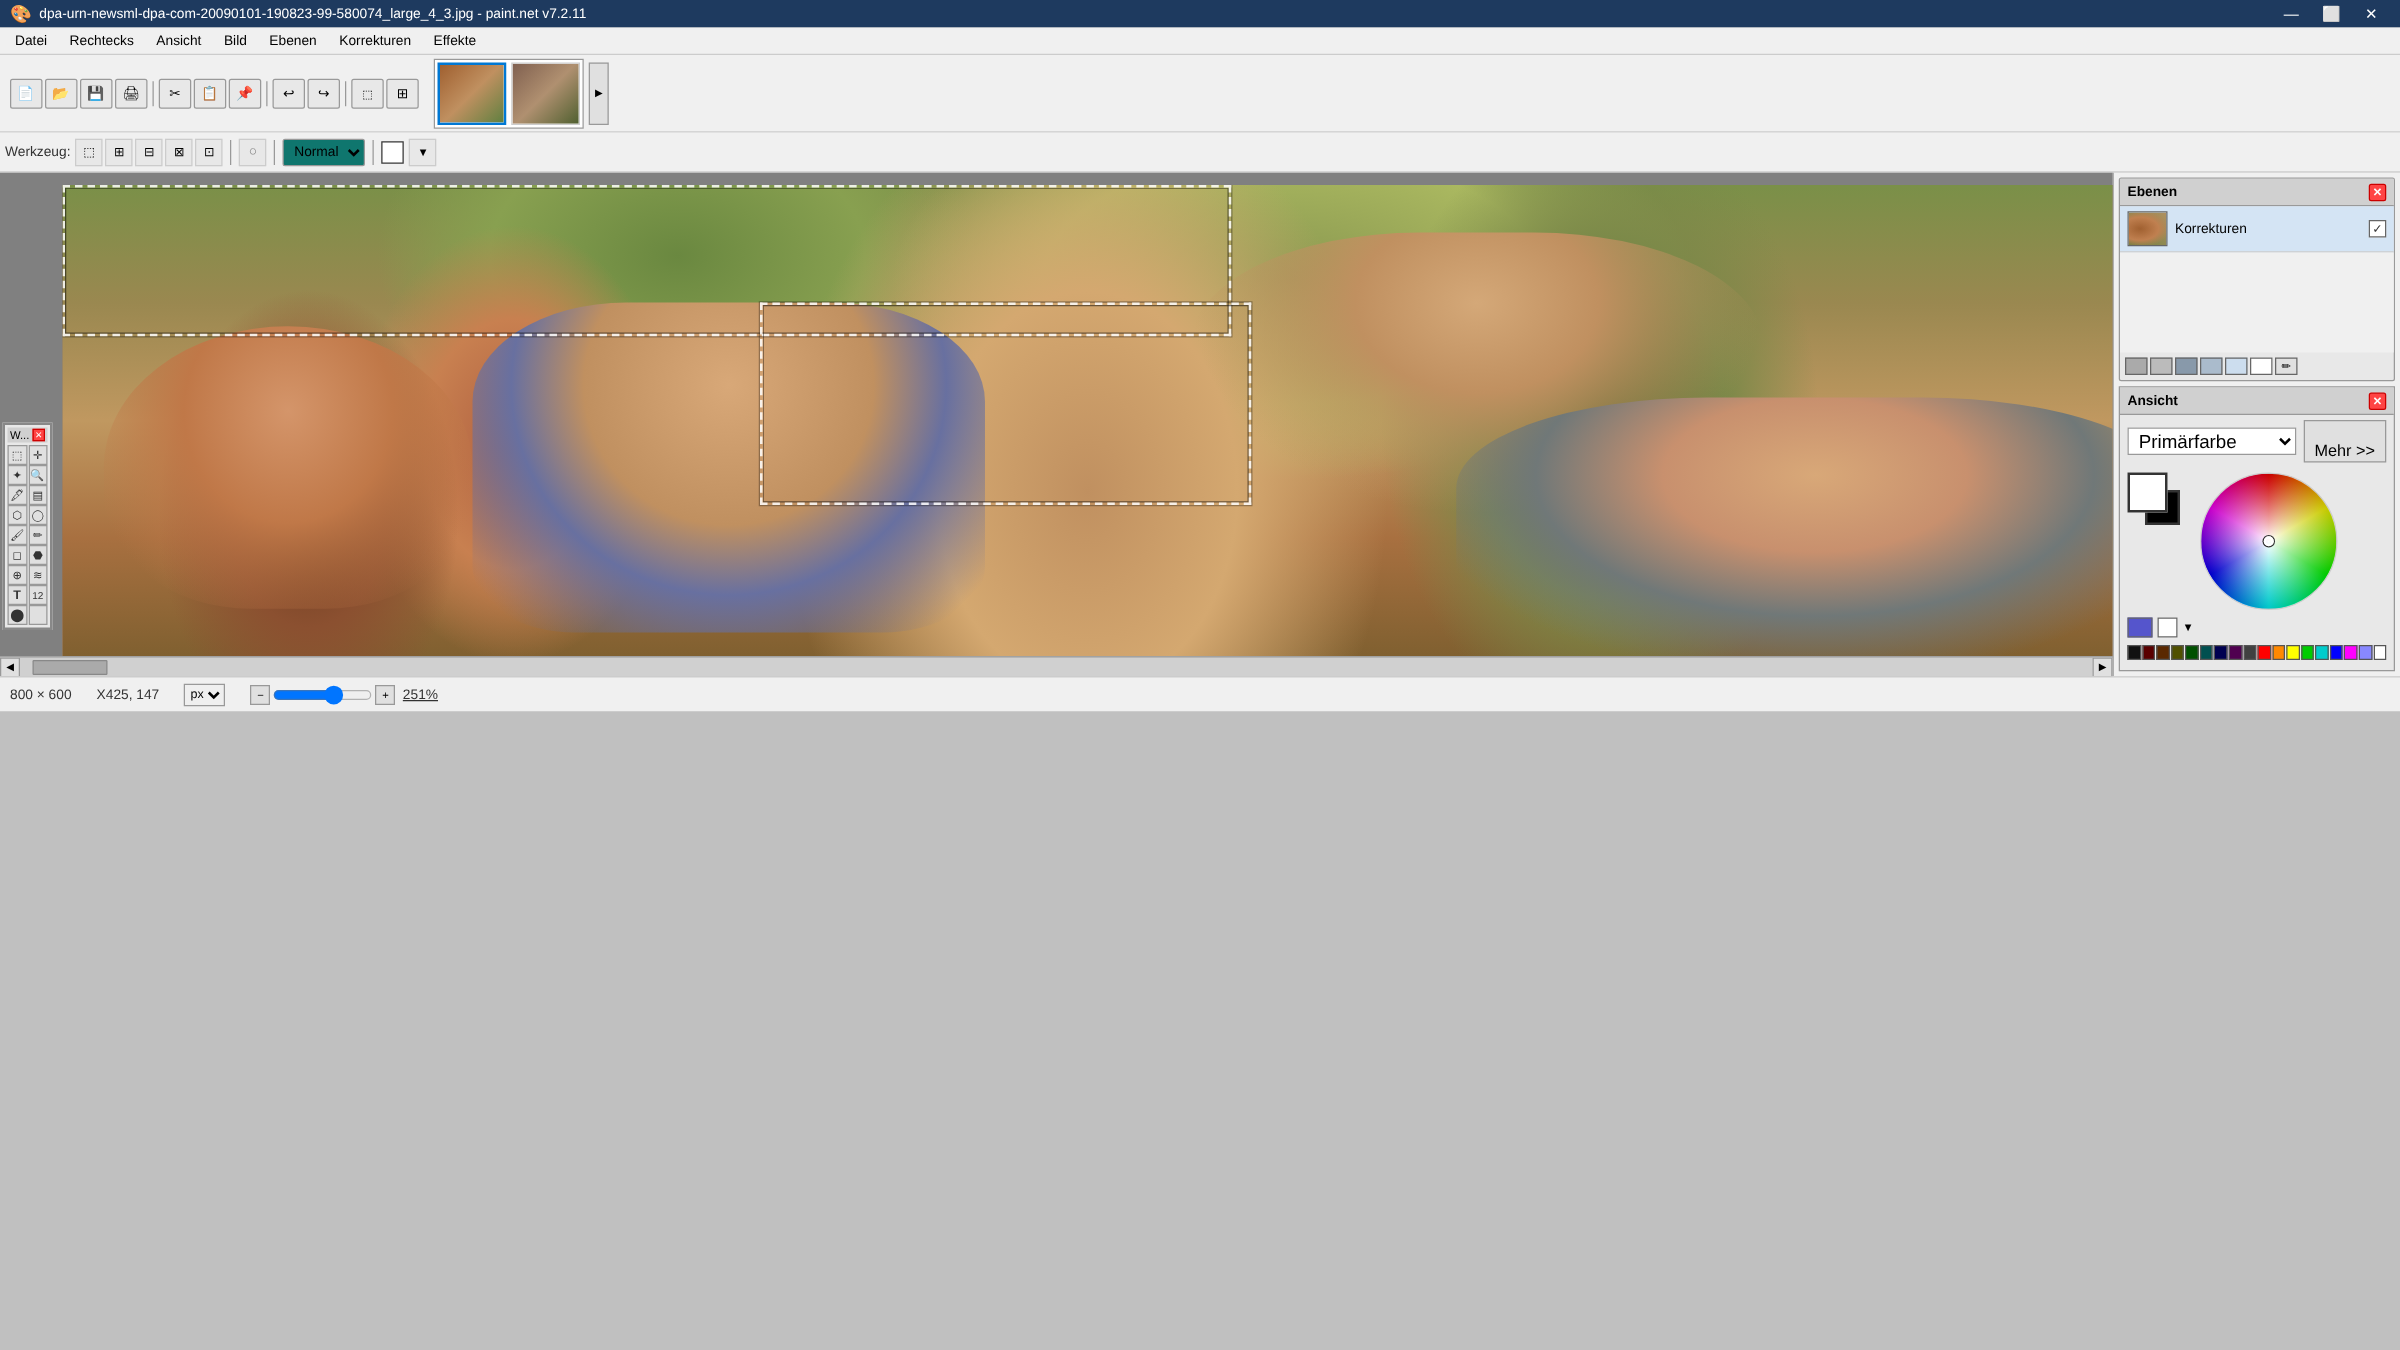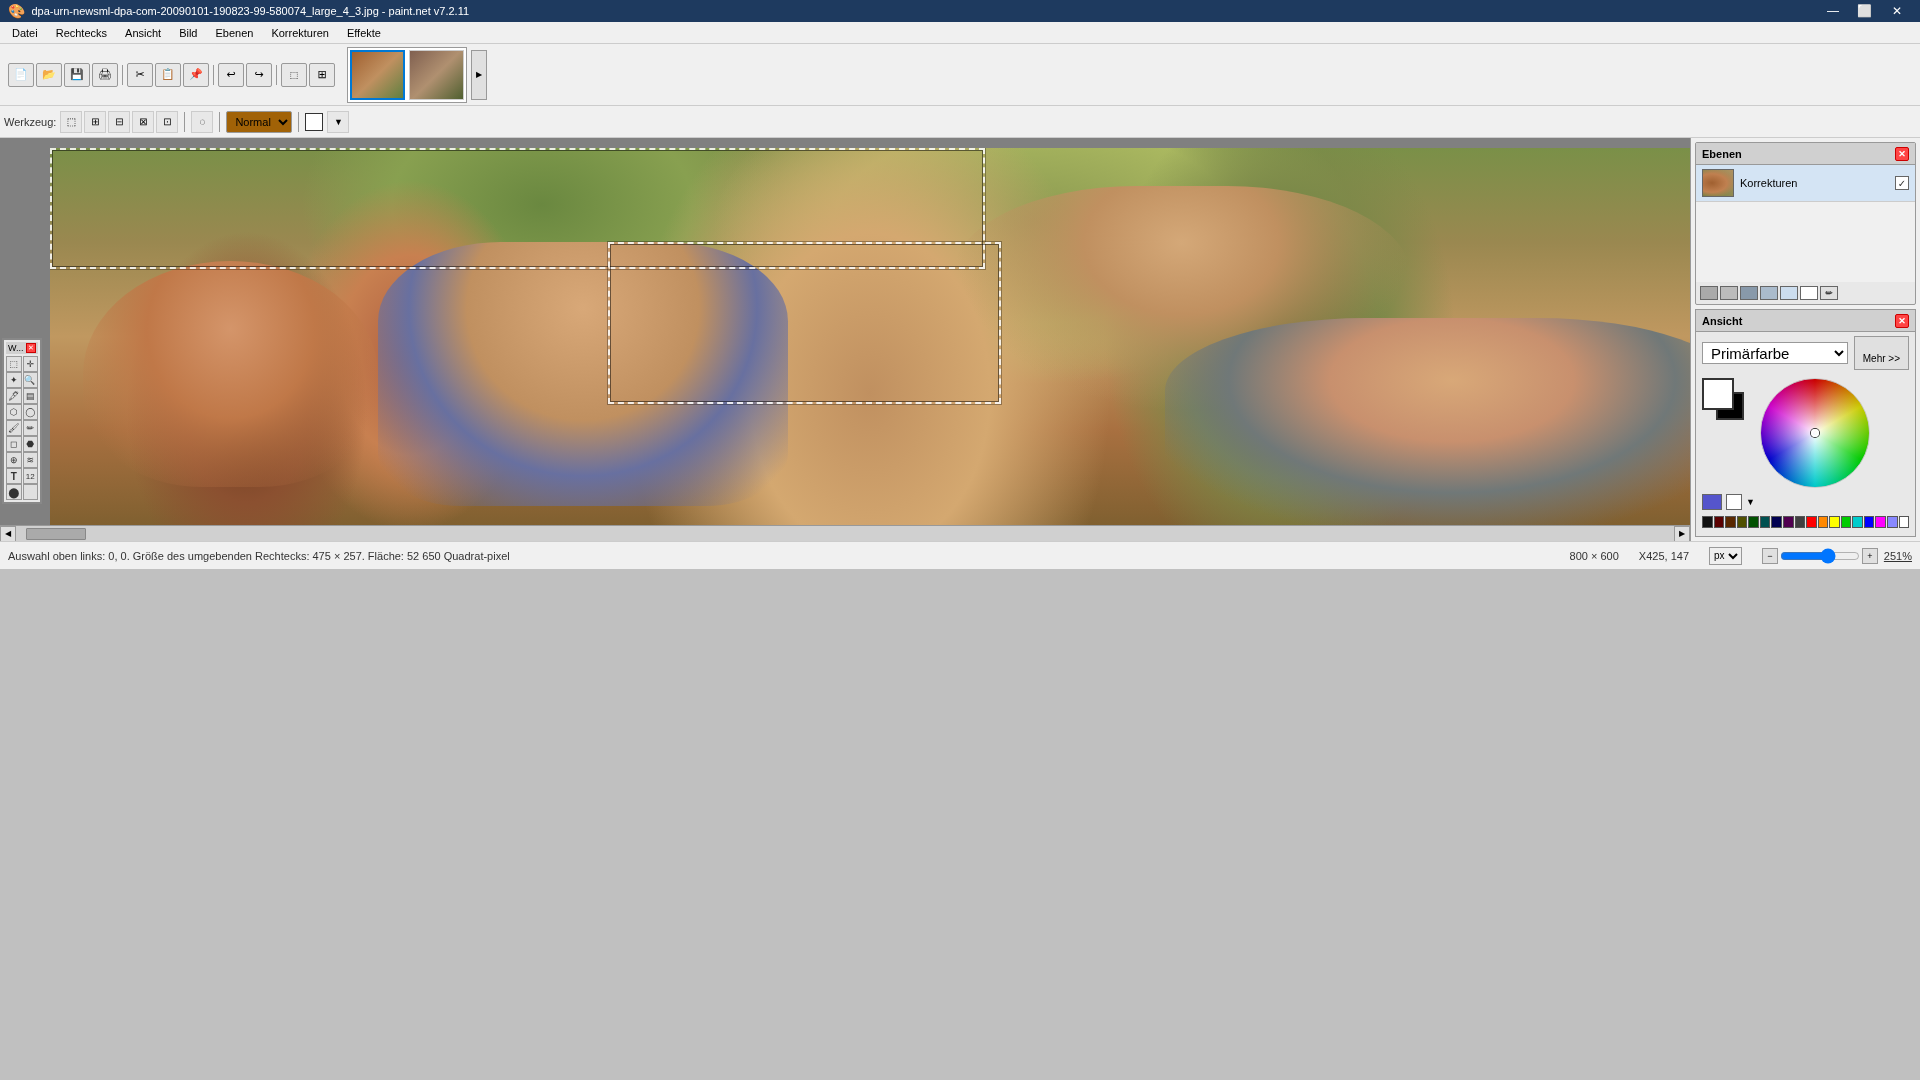--- a/index.html
+++ b/index.html
@@ -96,21 +96,21 @@
       border: 1px solid #999;
       cursor: pointer;
       display: flex; align-items: center; justify-content: center;
       font-size: 11px;
       border-radius: 2px;
     }
     .toolbar-separator { width: 1px; height: 20px; background: #999; margin: 0 2px; }
     .toolbar-select {
       height: 22px;
       border: 1px solid #999;
-      background: #a16207;
+      background: #0f766e;
       font-size: 11px;
       padding: 0 4px;
       border-radius: 2px;
     }
     .werkzeug-label { font-size: 11px; color: #333; }
 
     
     .tool-icon-group {
       display: flex;
       align-items: center;
@@ -271,21 +271,21 @@
       background: white;
       font-size: 15px;
       padding: 0 4px;
       flex: 1;
     }
     .mehr-btn {
       height: 26px;
       padding: 16px 8px;
       background: #e0e0e0;
       border: 1px solid #999;
-      font-size: 10px;
+      font-size: 13px;
       cursor: pointer;
     }
 
     
     .color-wheel-container {
       display: flex;
       justify-content: center;
       padding: 4px;
     }
     .color-wheel {
@@ -745,23 +745,20 @@
         <div class="palette-swatch" style="background:#0000ff;width:12px;height:12px;border:1px solid #555;"></div>
         <div class="palette-swatch" style="background:#ff00ff;width:12px;height:12px;border:1px solid #555;"></div>
         <div class="palette-swatch" style="background:#8888ff;width:12px;height:12px;border:1px solid #555;"></div>
         <div class="palette-swatch" style="background:#ffffff;width:12px;height:12px;border:1px solid #555;"></div>
       </div>
     </div>
   </div>
 </div>
 
 <div class="status-bar">
-  <div class="status-left">
-    <span>Auswahl oben links: 0, 0. Größe des umgebenden Rechtecks: 475 × 257. Fläche: 52 650 Quadrat-pixel</span>
-  </div>
   <div class="status-right">
     <div class="status-section">
       <span>800 × 600</span>
     </div>
     <div class="status-section">
       <span>X425, 147</span>
     </div>
     <div class="status-section">
       <select style="height:18px;font-size:10px;border:1px solid #999;">
         <option>px</option>

